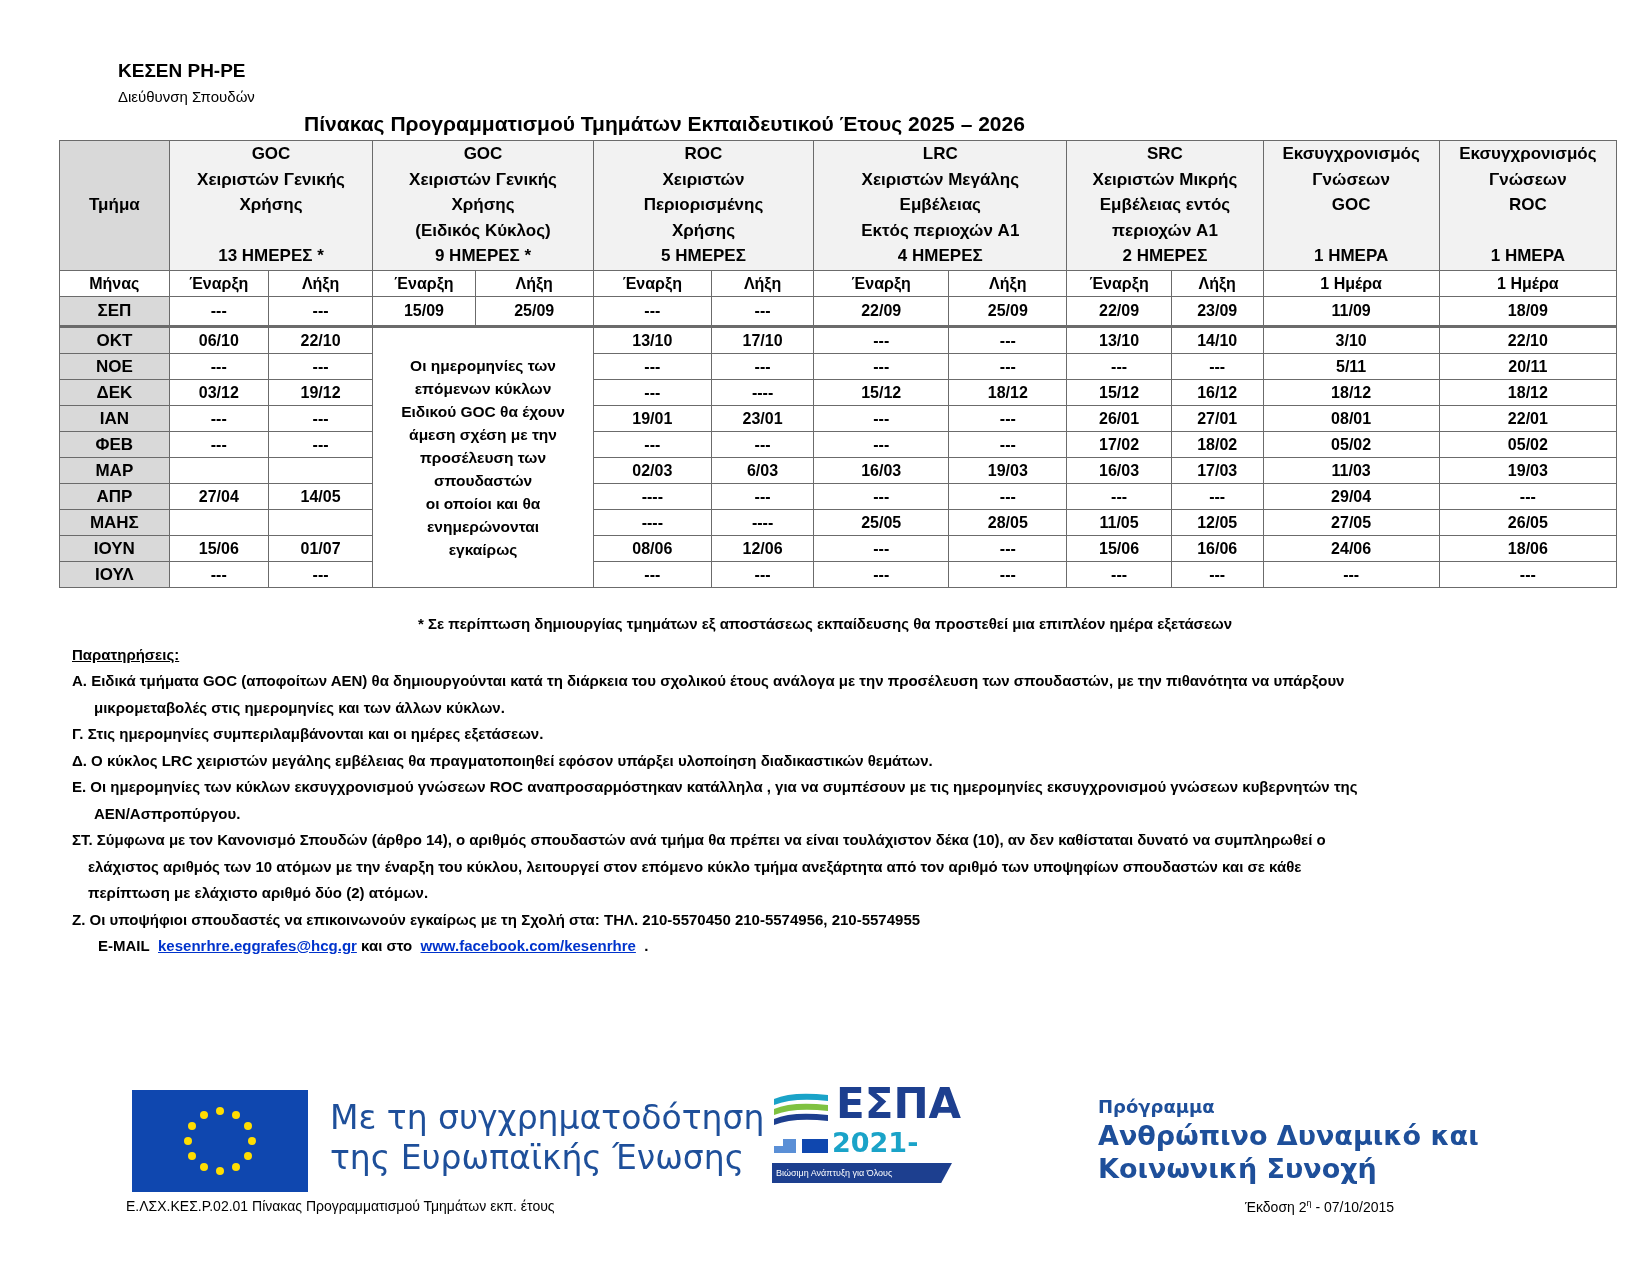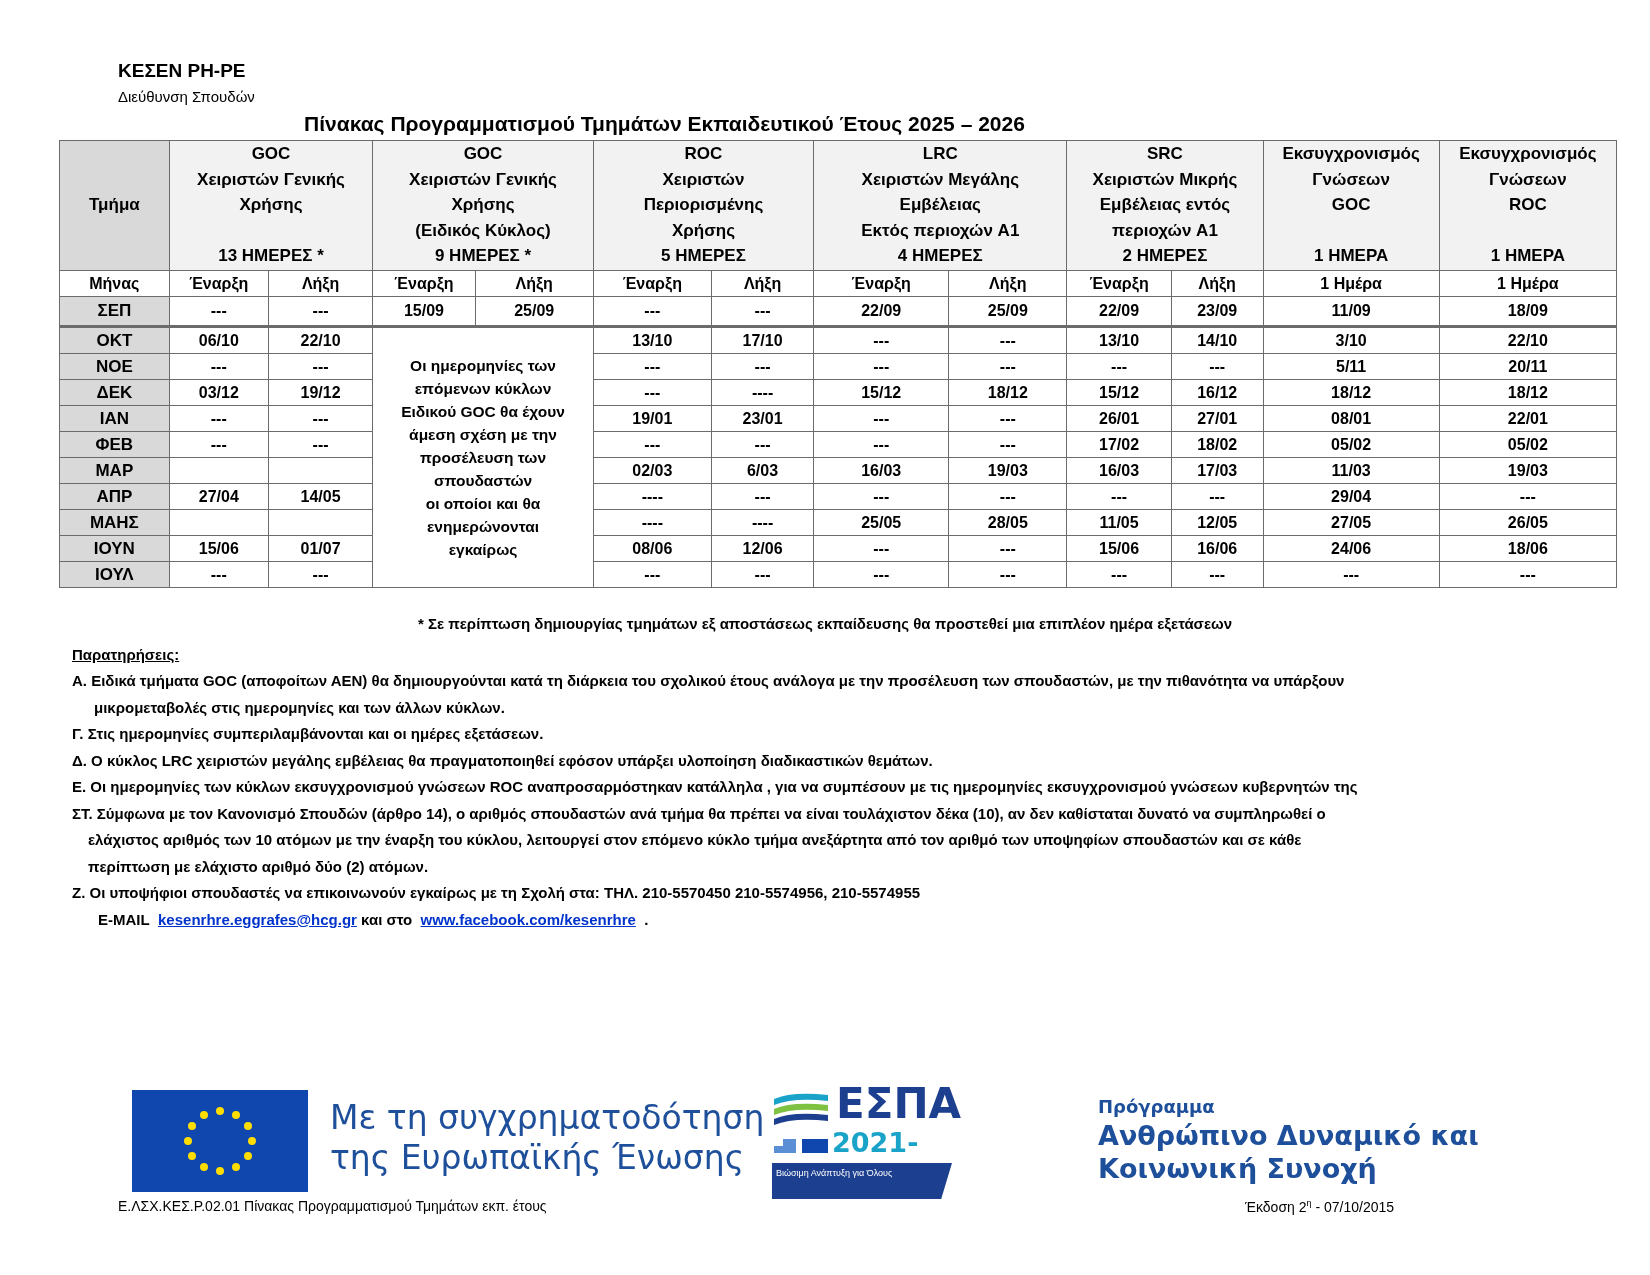--- a/index.html
+++ b/index.html
@@ -33,27 +33,27 @@
   .logo-eu svg { position: absolute; left: 0; top: 0; }
   .eu-text { position: absolute; left: 330px; top: 1098px; color: #1e4f9a; font-size: 33px; line-height: 40px;
              font-family: "DejaVu Sans", sans-serif; }
   .espa { position: absolute; left: 770px; top: 1085px; width: 220px; height: 100px; }
   .espa .waves { position: absolute; left: 2px; top: 6px; width: 58px; height: 40px; }
   .espa .word { position: absolute; left: 66px; top: -6px; font-size: 42px; font-weight: bold; color: #1d3f8f;
                 font-family: "DejaVu Sans", sans-serif; }
   .espa .flags { position: absolute; left: 4px; top: 52px; }
   .espa .years { position: absolute; left: 62px; top: 42px; font-size: 27px; font-weight: bold; color: #1aa3c8;
                  font-family: "DejaVu Sans", sans-serif; }
-  .espa .slogan { position: absolute; left: 2px; top: 78px; width: 180px; height: 36px; background: #1d3f8f;
+  .espa .slogan { position: absolute; left: 2px; top: 78px; width: 180px; height: 20px; background: #1d3f8f;
                   color: #fff; font-size: 9px; line-height: 20px; padding-left: 4px; box-sizing: border-box;
                   clip-path: polygon(0 0, 100% 0, 94% 100%, 0 100%); }
   .prog { position: absolute; left: 1098px; top: 1095px; color: #1e4f9a; font-family: "DejaVu Sans", sans-serif; }
   .prog .l1 { font-size: 18px; font-weight: bold; line-height: 24px; }
   .prog .l2 { font-size: 27px; font-weight: bold; line-height: 33px; }
-  .doccode { position: absolute; left: 118px; top: 1198px; font-size: 14px; }
+  .doccode { position: absolute; left: 126px; top: 1198px; font-size: 14px; }
   .edition { position: absolute; left: 1245px; top: 1198px; font-size: 14px; }
   .edition sup { font-size: 9px; }
 </style>
 </head>
 <body>
 
 <div class="org">ΚΕΣΕΝ ΡΗ-ΡΕ</div>
 <div class="dept">Διεύθυνση Σπουδών</div>
 <div class="title">Πίνακας Προγραμματισμού Τμημάτων Εκπαιδευτικού Έτους  2025 – 2026</div>
 
@@ -304,20 +304,21 @@
     <div class="indent">μικρομεταβολές στις ημερομηνίες και των άλλων κύκλων.</div>
   </div>
   <div class="note">
     <div>Γ. Στις ημερομηνίες συμπεριλαμβάνονται και οι ημέρες εξετάσεων.</div>
   </div>
   <div class="note">
     <div>Δ. Ο κύκλος LRC χειριστών μεγάλης εμβέλειας θα πραγματοποιηθεί εφόσον υπάρξει υλοποίηση διαδικαστικών θεμάτων.</div>
   </div>
   <div class="note">
     <div>Ε. Οι ημερομηνίες των κύκλων  εκσυγχρονισμού γνώσεων ROC αναπροσαρμόστηκαν κατάλληλα , για να συμπέσουν με τις ημερομηνίες εκσυγχρονισμού  γνώσεων κυβερνητών  της</div>
+    <div class="indent">ΑΕΝ/Ασπροπύργου.</div>
   </div>
   <div class="note">
     <div>ΣΤ. Σύμφωνα με τον Κανονισμό Σπουδών (άρθρο 14), ο αριθμός σπουδαστών ανά τμήμα θα πρέπει να είναι τουλάχιστον δέκα (10), αν δεν καθίσταται δυνατό να συμπληρωθεί ο</div>
     <div class="indent" style="padding-left:16px">ελάχιστος αριθμός των 10 ατόμων με την έναρξη του κύκλου, λειτουργεί στον επόμενο κύκλο τμήμα  ανεξάρτητα από τον αριθμό των υποψηφίων σπουδαστών και σε κάθε</div>
     <div class="indent" style="padding-left:16px">περίπτωση με ελάχιστο αριθμό δύο (2) ατόμων.</div>
   </div>
   <div class="note">
     <div>Ζ. Οι υποψήφιοι σπουδαστές να επικοινωνούν εγκαίρως με τη Σχολή στα: ΤΗΛ. 210-5570450 210-5574956, 210-5574955</div>
     <div style="padding-left:26px">
       <span>E-MAIL</span>&nbsp;

